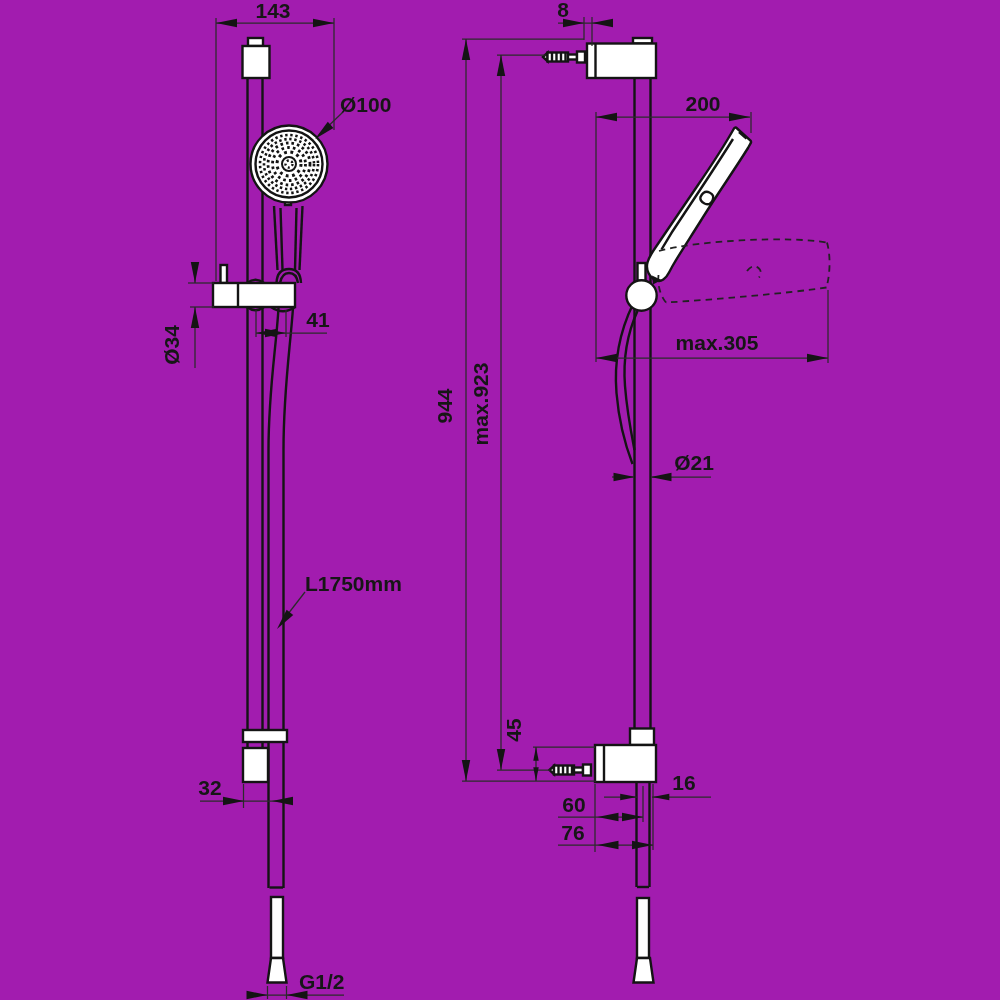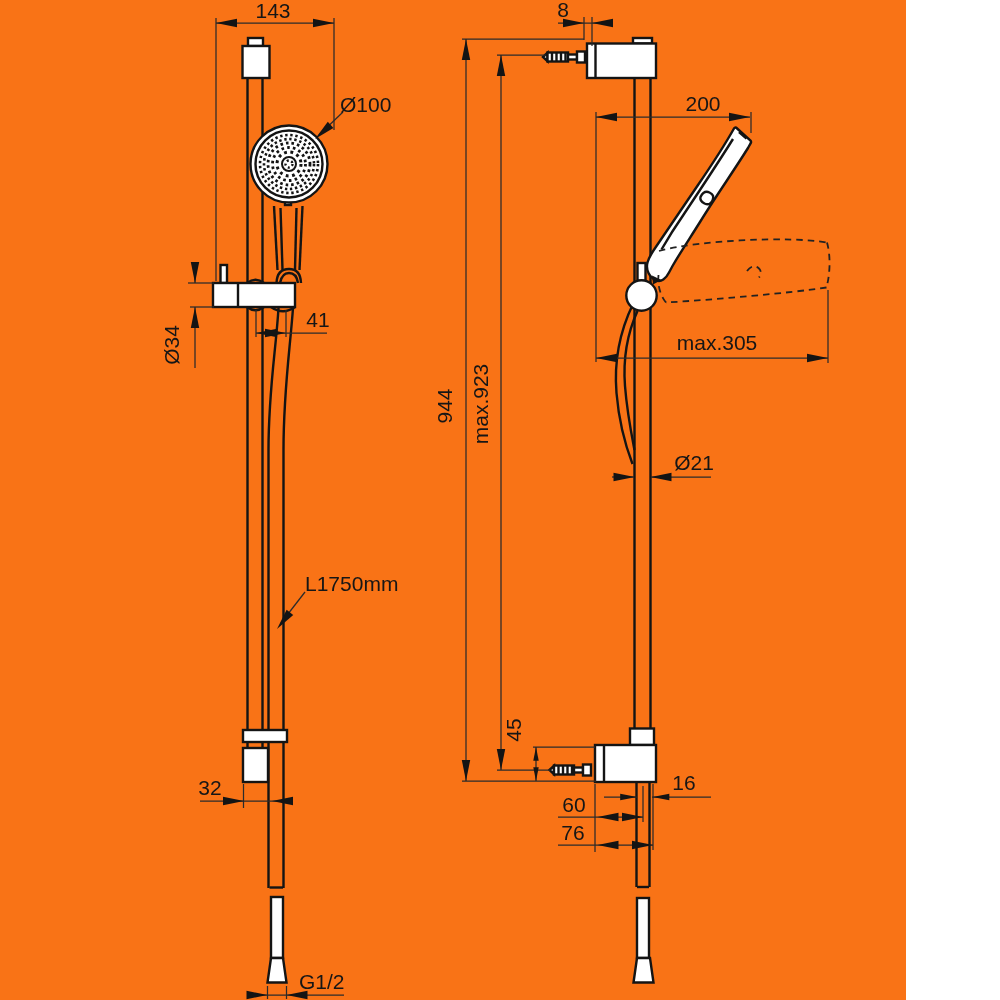--- a/index.html
+++ b/index.html
@@ -1,16 +1,16 @@
 <!DOCTYPE html>
 <html><head>
 <meta charset="utf-8">
 <style>
   html,body{margin:0;padding:0;background:#fff;}
-  .stage{width:906px;height:1000px;background:#f97316;position:relative;font-family:"Liberation Sans",sans-serif;}
+  .stage{width:1000px;height:1000px;background:#a21caf;position:relative;font-family:"Liberation Sans",sans-serif;font-weight:bold;}
   svg{display:block;}
   text{font-family:"Liberation Sans",sans-serif;font-size:21px;fill:#161616;}
   .geo{stroke:#141414;stroke-width:2.4;fill:none;}
   .geo-f{stroke:#141414;stroke-width:2.4;fill:#fff;}
   .thin{stroke:#2b2b2b;stroke-width:1.25;fill:none;}
   .dash{stroke:#222;stroke-width:1.8;fill:none;stroke-dasharray:6.5 5;}
   .arr{fill:#141414;stroke:none;}
 </style>
 </head>
 <body>

